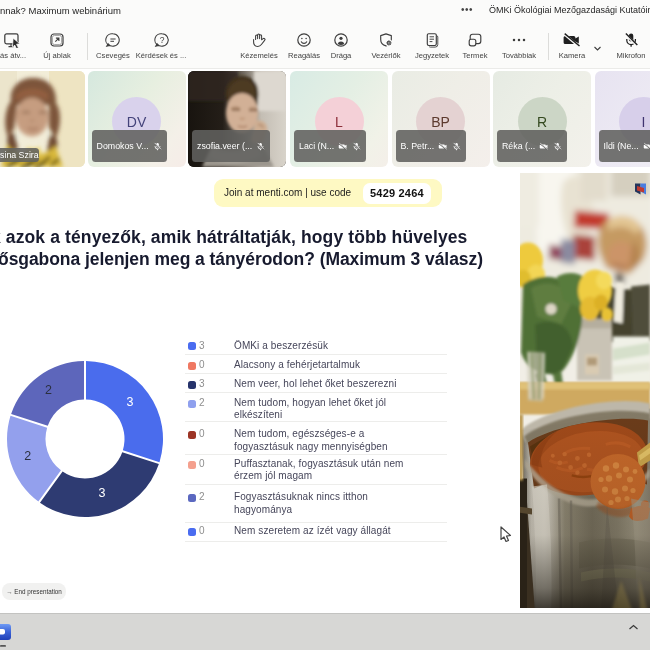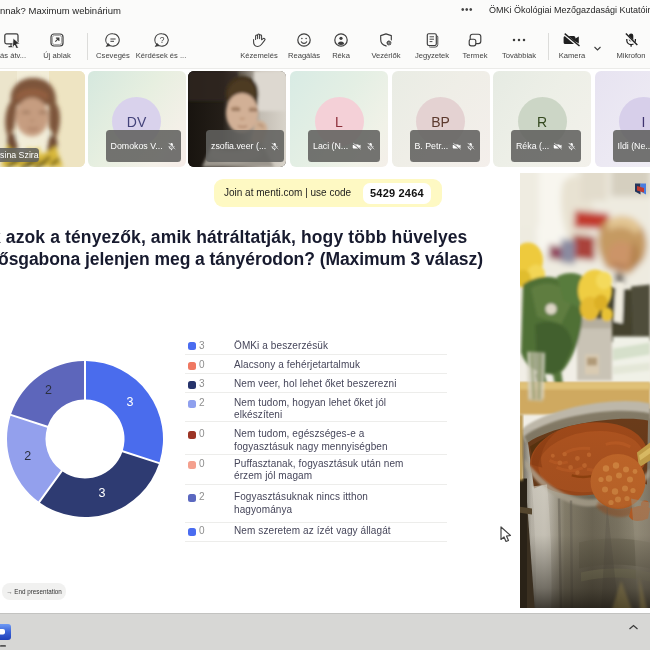--- a/index.html
+++ b/index.html
@@ -16,21 +16,21 @@
 
   
   #toolbar { position:absolute; left:0; top:22px; width:650px; height:47px; background:#fbfbfa; border-bottom:1px solid #ebebe9; }
   .tbtn { position:absolute; top:10px; width:64px; height:38px; text-align:center; }
   .tbtn svg { display:block; margin:0 auto; }
   .tbtn .lbl { display:block; margin-top:3px; font-size:7.6px; color:#424242; white-space:nowrap; }
   .tsep { position:absolute; top:11px; width:1px; height:27px; background:#dcdcda; }
 
   
   .tile { position:absolute; top:71px; width:98px; height:96px; border-radius:6px; overflow:hidden; }
-  .chip { position:absolute; left:18px; bottom:5px; height:14px; background:rgba(97,97,95,0.88);
+  .chip { position:absolute; left:4px; bottom:5px; height:14px; background:rgba(97,97,95,0.88);
           border-radius:3.5px; color:#fff; font-size:8.8px; padding:16px 5px; white-space:nowrap; display:flex; align-items:center; gap:4px;}
   .avatar { position:absolute; left:50%; top:26px; margin-left:-24.5px; width:49px; height:49px; border-radius:50%;
             display:flex; align-items:center; justify-content:center; font-weight:500; font-size:14px; }
 
   
   #pill { position:absolute; left:214px; top:179px; width:228px; height:28px; background:#fef9c3; border-radius:9px; }
   #pill .inner { position:absolute; left:10px; top:0; height:28px; line-height:28px; font-size:10px; color:#1c1c1c; }
   #pill .code { position:absolute; left:149px; top:3.5px; height:21px; line-height:21px; background:#fff; border-radius:7px; padding:0 7px; font-weight:bold; font-size:11px; color:#111; letter-spacing:0.2px;}
 
   .qline { position:absolute; font-weight:bold; font-size:17.5px; color:#171a2e; white-space:nowrap; letter-spacing:0px;}
@@ -109,21 +109,21 @@
           <path d="M5.3 9.7 a3 3 0 0 0 5.4 0" fill="none" stroke="#3d3d3d" stroke-width="1.05" stroke-linecap="round"></path>
         </svg>
         <span class="lbl">Reagálás</span>
       </div>
     <div class="tbtn" style="left:309px;">
         <svg width="16" height="16" viewBox="0 0 16 16">
           <circle cx="8" cy="8" r="6.2" fill="none" stroke="#3d3d3d" stroke-width="1.2"></circle>
           <circle cx="8" cy="6.3" r="1.6" fill="#3d3d3d"></circle>
           <path d="M4.6 11.9 a3.6 3.6 0 0 1 6.8 0 a6.2 6.2 0 0 1 -6.8 0z" fill="#3d3d3d"></path>
         </svg>
-        <span class="lbl">Réka</span>
+        <span class="lbl">Drága</span>
       </div>
     <div class="tbtn" style="left:354px;">
         <svg width="16" height="16" viewBox="0 0 16 16">
           <path d="M8 1.9 l5.3 1.7 v3.8 c0 3.2-2.3 5.7-5.3 6.5 C5 13.1 2.7 10.6 2.7 7.4 V3.6z" fill="none" stroke="#3d3d3d" stroke-width="1.15" stroke-linejoin="round"></path>
           <circle cx="10.9" cy="10.9" r="3.4" fill="#fbfbfa"></circle>
           <g fill="#3d3d3d">
             <circle cx="10.9" cy="10.9" r="1.9"></circle>
             <g stroke="#3d3d3d" stroke-width="1">
               <path d="M10.9 8.3v1 M10.9 12.5v1 M8.3 10.9h1 M12.5 10.9h1 M9.1 9.1l0.7 0.7 M12 12l0.7 0.7 M12.7 9.1l-0.7 0.7 M9.8 12l-0.7 0.7"></path>
             </g>

